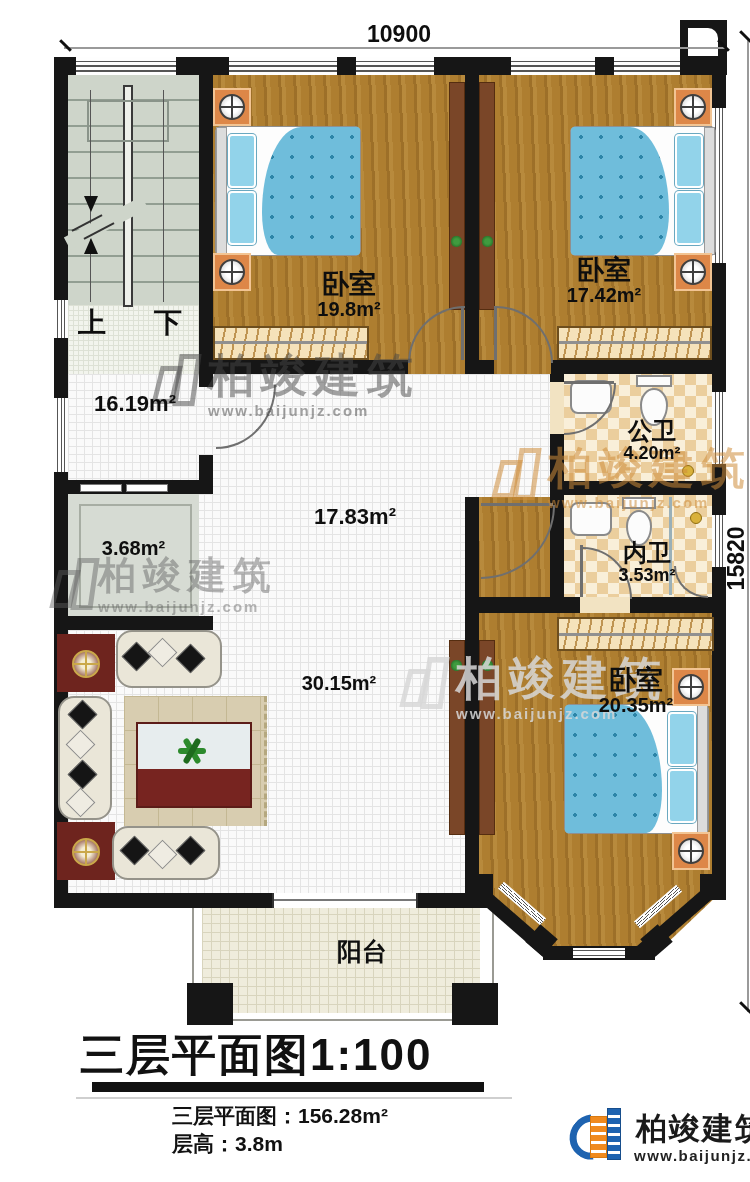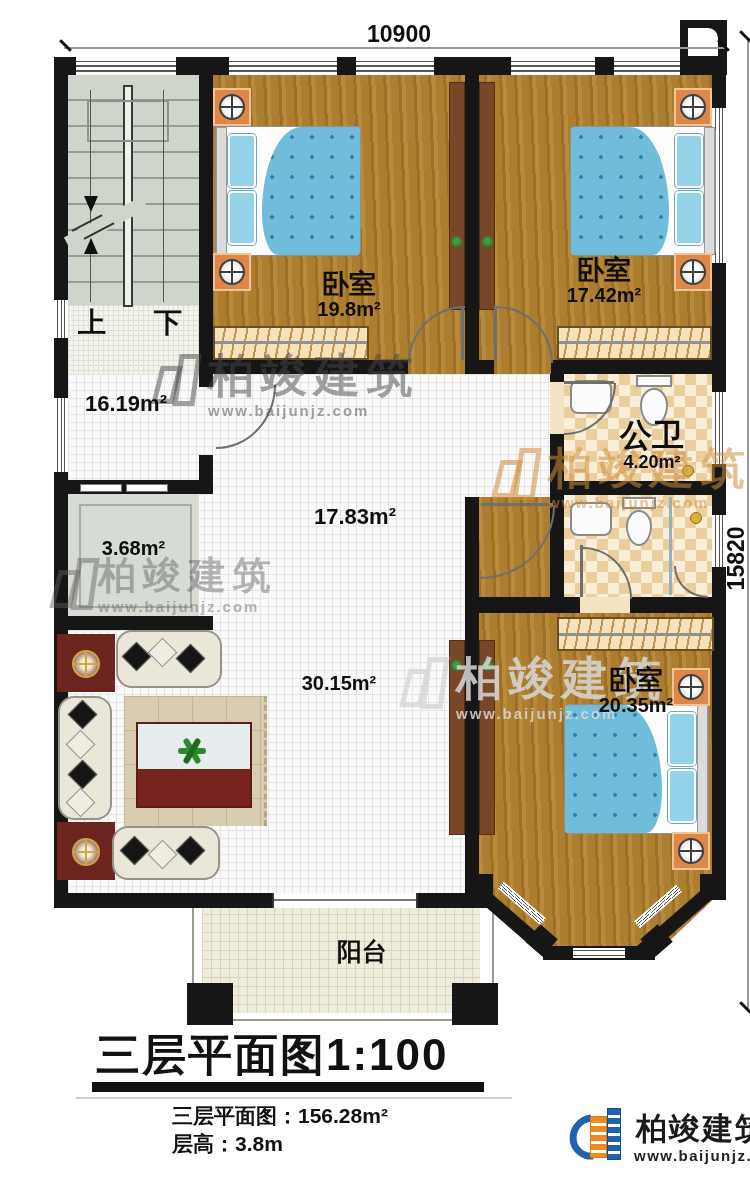--- a/index.html
+++ b/index.html
@@ -33,21 +33,21 @@
   .cab{position:absolute;width:16px;background:#7a4628;border:1px solid #552d10;box-sizing:border-box;z-index:7;}
   .tv{position:absolute;width:8px;background:#121212;border-radius:2px;}
   .plantdot{position:absolute;width:11px;height:11px;border-radius:45%;background:radial-gradient(#3f9b3f 35%,#1c5c1c);}
   .sofa{position:absolute;background:#eae6d8;border:2px solid #95938a;border-radius:16px;box-sizing:border-box;z-index:6;}
   .pil{position:absolute;width:19px;height:19px;background:#151515;border:1px solid #666;transform:rotate(45deg);z-index:7;}
   .pilw{position:absolute;width:19px;height:19px;background:#efece2;border:1px solid #8a8a8a;transform:rotate(45deg);z-index:7;}
   .arc{position:absolute;z-index:9;}
   .leaf{position:absolute;background:#6f6f6f;z-index:9;}
   .fix{position:absolute;background:#fcfcfc;border:2px solid #8a8a8a;box-sizing:border-box;z-index:8;}
   .lbl{position:absolute;z-index:60;text-align:center;color:#0e0e0e;font-weight:bold;line-height:1.08;white-space:nowrap;}
-  .rm{font-size:27px;} .ar{font-size:20px;} .sm{font-size:32px;text-align:center;} .asm{font-size:18px;}
+  .rm{font-size:27px;} .ar{font-size:20px;} .sm{font-size:24px;text-align:center;} .asm{font-size:18px;}
   .wm{position:absolute;display:flex;align-items:flex-start;z-index:50;pointer-events:none;}
   .wm .nm{font-weight:bold;letter-spacing:7px;line-height:1;}
   .wm .ur{font-weight:bold;letter-spacing:2px;font-size:15px;margin-top:4px;}
   .wm-mark{position:relative;width:44px;height:58px;margin-right:10px;flex:0 0 auto;}
   .wm-mark i{position:absolute;border:5px solid currentColor;display:block;}
   .wm-mark i.b1{left:2px;top:14px;width:12px;height:28px;transform:skewX(-14deg);}
   .wm-mark i.b2{left:22px;top:2px;width:12px;height:42px;transform:skewX(-8deg);}
   .tick{position:absolute;width:15px;height:3px;background:#111;transform:rotate(45deg);z-index:4;}
   .dimline{position:absolute;background:#9a9a9a;z-index:3;}
   .tri{position:absolute;width:0;height:0;z-index:6;}
@@ -250,21 +250,25 @@
     <div class="ar">17.42m²</div>
   </div>
   <div class="lbl" style="left:537px;top:666px;width:150px;">
     <div class="rm">卧室</div>
     <div class="ar">20.35m²</div>
   </div>
   <div class="lbl" style="left:583px;top:418px;width:90px;">
     <div class="sm">公卫</div>
     <div class="asm">4.20m²</div>
   </div>
-  <div class="lbl" style="left:52px;top:392px;width:100px;font-size:22px;">16.19m²</div>
+  <div class="lbl" style="left:578px;top:540px;width:90px;">
+    <div class="sm">内卫</div>
+    <div class="asm">3.53m²</div>
+  </div>
+  <div class="lbl" style="left:52px;top:392px;width:100px;font-size:22px;text-align:right;">16.19m²</div>
   <div class="lbl" style="left:276px;top:505px;width:110px;font-size:22px;">17.83m²</div>
   <div class="lbl" style="left:37px;top:538px;width:145px;">
     <div class="ar">3.68m²</div>
   </div>
   <div class="lbl" style="left:250px;top:673px;width:130px;">
     <div class="ar">30.15m²</div>
   </div>
   <div class="lbl" style="left:298px;top:938px;width:80px;font-size:25px;">阳台</div>
   <div class="lbl" style="left:50px;top:308px;width:36px;font-size:28px;">上</div>
   <div class="lbl" style="left:126px;top:308px;width:36px;font-size:28px;">下</div>
@@ -303,21 +307,21 @@
     <div class="wm-mark">
         <i class="b1"></i>
         <i class="b2"></i>
       </div>
     <div>
       <div class="nm" style="font-size:46px;">柏竣建筑</div>
       <div class="ur">www.baijunjz.com</div>
     </div>
   </div>
 
-  <div class="abs" style="left:72px;top:1026px;font-size:44px;font-weight:bold;letter-spacing:2px;z-index:60;">
+  <div class="abs" style="left:56px;top:1026px;font-size:44px;font-weight:bold;letter-spacing:2px;z-index:60;">
     <span>三层平面图</span><span>1:100</span>
   </div>
   <div class="abs" style="left:68px;top:1082px;width:392px;height:10px;background:#111;z-index:60;"></div>
   <div class="abs" style="left:52px;top:1097px;width:436px;height:2px;background:#cfcfcf;z-index:60;"></div>
   <div class="abs" style="left:148px;top:1102px;font-size:21px;font-weight:bold;z-index:60;">
     <span>三层平面图：</span><span>156.28m²</span>
   </div>
   <div class="abs" style="left:148px;top:1130px;font-size:21px;font-weight:bold;z-index:60;">
     <span>层高：</span><span>3.8m</span>
   </div>

